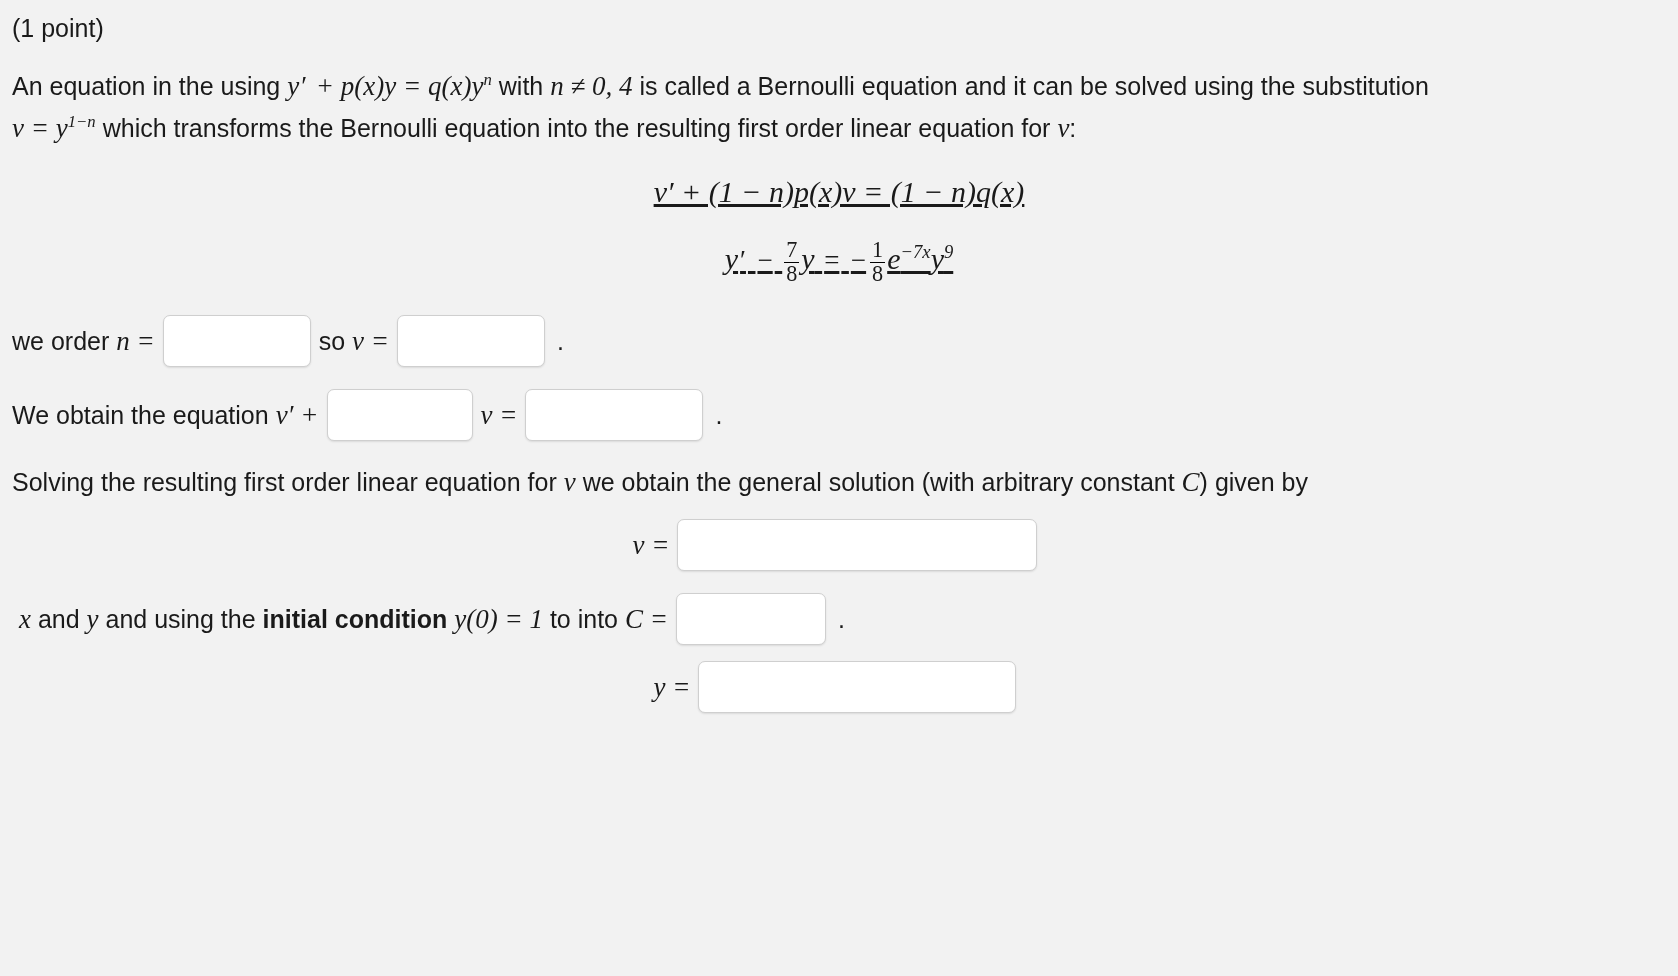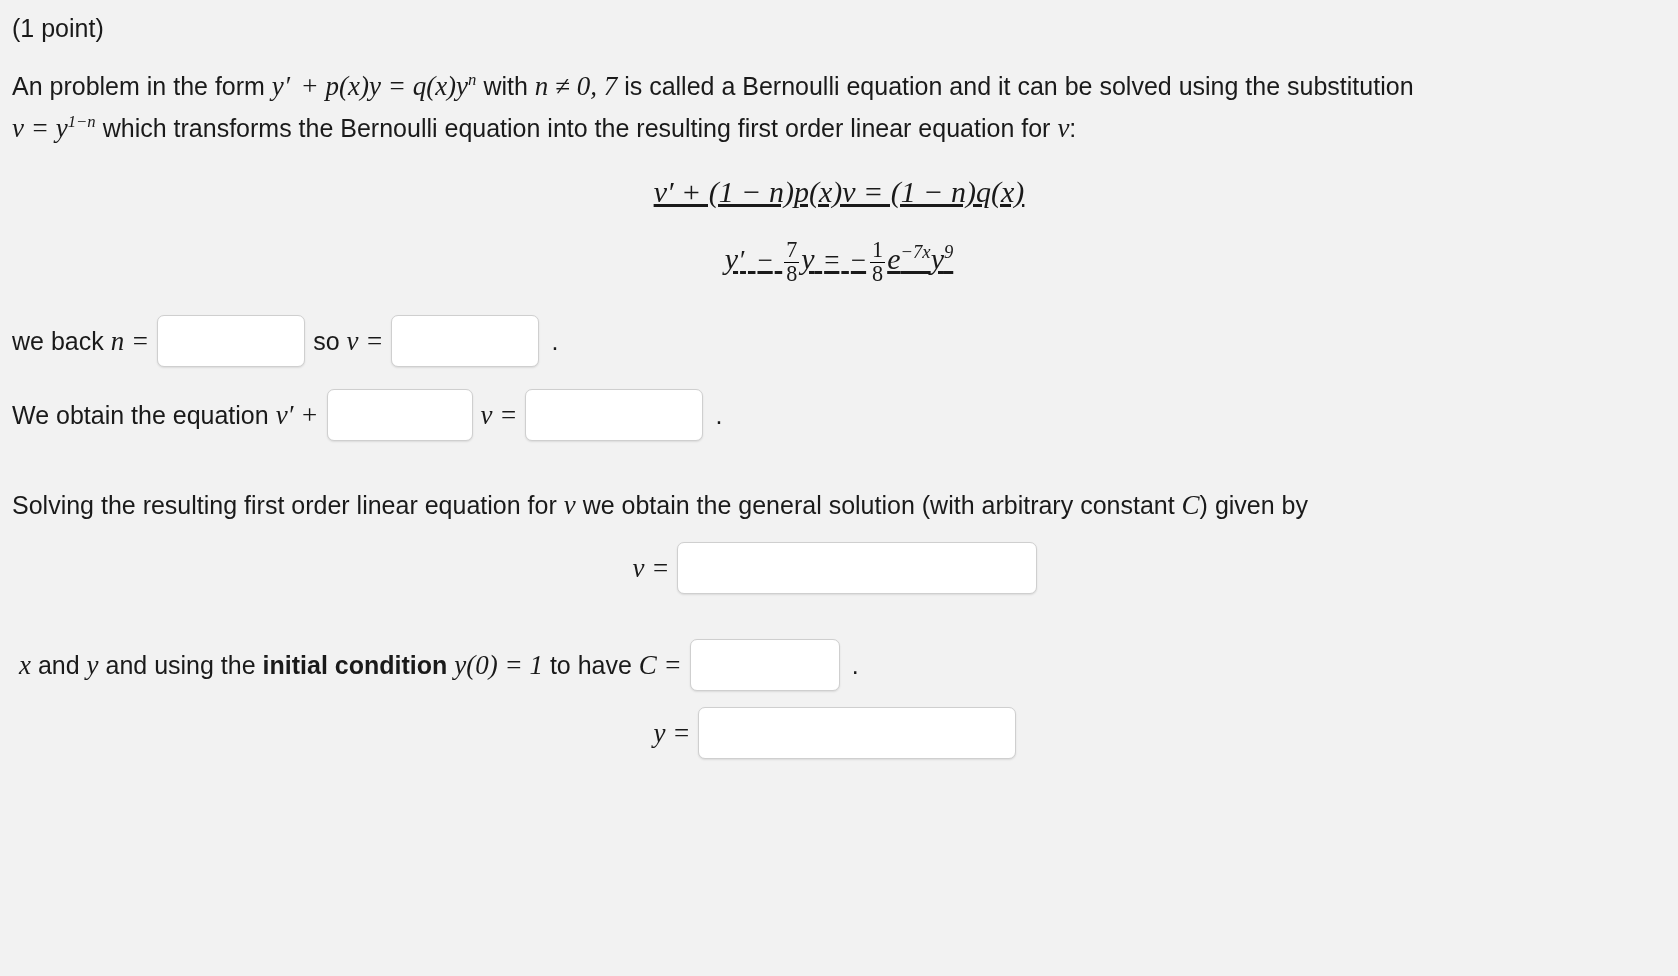--- a/index.html
+++ b/index.html
@@ -62,58 +62,58 @@
   .box.w-eq1 { width: 146px; }
   .box.w-eq2 { width: 178px; }
   .box.w-gen { width: 360px; }
   .box.w-c   { width: 150px; }
   .box.w-y   { width: 318px; }
 
   .row { display: flex; align-items: center; flex-wrap: nowrap; }
   .row-center { justify-content: center; }
   .sp-16 { margin-top: 16px; }
   .sp-22 { margin-top: 22px; }
-  .sp-30 { margin-top: 45px; }
+  .sp-30 { margin-top: 22px; }
 
   .period { font-family: "Liberation Sans", sans-serif; font-size: 25px; margin-left: 4px; }
   b.bold { font-weight: bold; }
   .nowrap { white-space: nowrap; }
 </style>
 </head>
 <body>
 
 <div class="page">
 
   <div class="line points">(1 point)</div>
 
   <div class="line">
-    <span>An problem in the form</span>
+    <span>An equation in the using</span>
     <span class="m nowrap"><span>y</span><span class="op">′</span> <span>+ p(x)y = q(x)y</span><sup class="e">n</sup></span>
     <span>with</span>
-    <span class="m nowrap">n ≠ 0, 7</span>
+    <span class="m nowrap">n ≠ 0, 4</span>
     <span>is called a Bernoulli equation and it can be solved using the substitution</span>
   </div>
 
   <div class="line">
     <span class="m nowrap"><span>v</span> <span>= y</span><sup class="e">1−n</sup></span>
     <span>which transforms the Bernoulli equation into the resulting first order linear equation for</span>
     <span class="m">v</span><span>:</span>
   </div>
 
   <div class="display">
     <span class="m">v′ + (1 − n)p(x)v = (1 − n)q(x)</span>
   </div>
 
 
   <div class="display">
     <span class="m"><span>y</span><span class="op">′</span> <span class="op">−</span> <span class="frac"><span class="t">7</span><span class="b">8</span></span><span>y</span> <span class="op">=</span> <span class="op">−</span><span class="frac"><span class="t">1</span><span class="b">8</span></span><span>e</span><sup class="e">−7x</sup><span>y</span><sup class="e">9</sup></span>
   </div>
 
   <div class="row sp-16">
-    <span>we back</span>&nbsp;<span class="m">n =</span>
+    <span>we order</span>&nbsp;<span class="m">n =</span>
     <input class="box w-n" type="text" value="" placeholder="" style="">
     <span>so</span>&nbsp;<span class="m">v =</span>
     <input class="box w-v" type="text" value="" placeholder="" style="">
     <span class="period">.</span>
   </div>
 
   <div class="row sp-22">
     <span>We obtain the equation</span>&nbsp;<span class="m">v′ +</span>
     <input class="box w-eq1" type="text" value="" placeholder="" style="">
     <span class="m">v =</span>
@@ -127,21 +127,21 @@
     <span>we obtain the general solution (with arbitrary constant</span>
     <span class="m">C</span><span>) given by</span>
   </div>
 
   <div class="row row-center sp-16">
     <span class="m">v =</span>
     <input class="box w-gen" type="text" value="" placeholder="" style="">
   </div>
 
   <div class="row sp-30">
-    &nbsp;<span class="m">x</span>&nbsp;<span>and</span>&nbsp;<span class="m">y</span>&nbsp;<span>and using the</span>&nbsp;<b class="bold">initial condition</b>&nbsp;<span class="m">y(0) = 1</span>&nbsp;<span>to have</span>&nbsp;<span class="m">C =</span>
+    &nbsp;<span class="m">x</span>&nbsp;<span>and</span>&nbsp;<span class="m">y</span>&nbsp;<span>and using the</span>&nbsp;<b class="bold">initial condition</b>&nbsp;<span class="m">y(0) = 1</span>&nbsp;<span>to into</span>&nbsp;<span class="m">C =</span>
     <input class="box w-c" type="text" value="" placeholder="" style="">
     <span class="period">.</span>
   </div>
 
 
   <div class="row row-center sp-16">
     <span class="m">y =</span>
     <input class="box w-y" type="text" value="" placeholder="" style="">
   </div>
 

